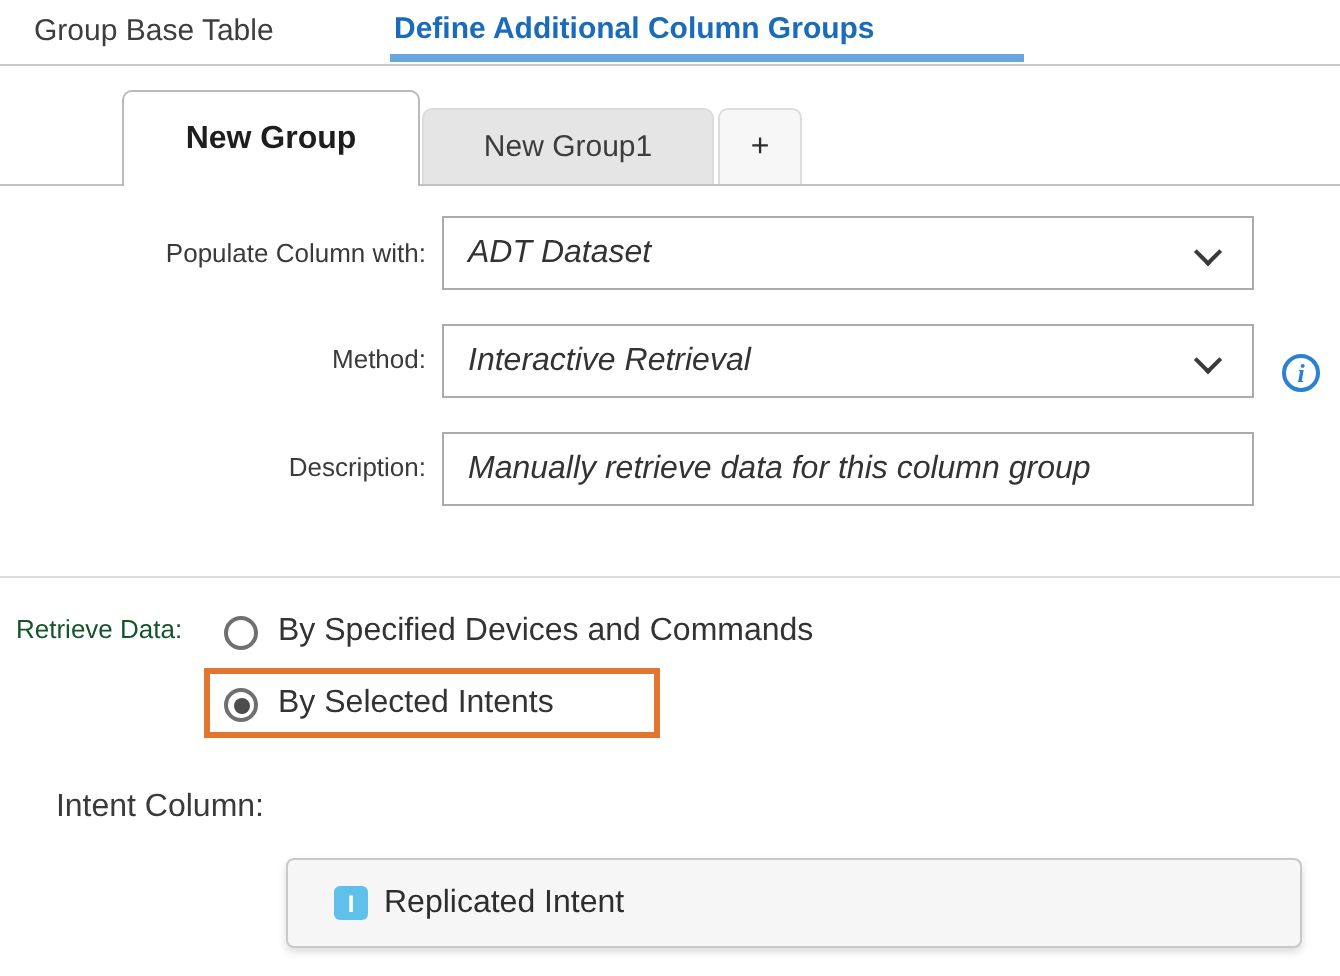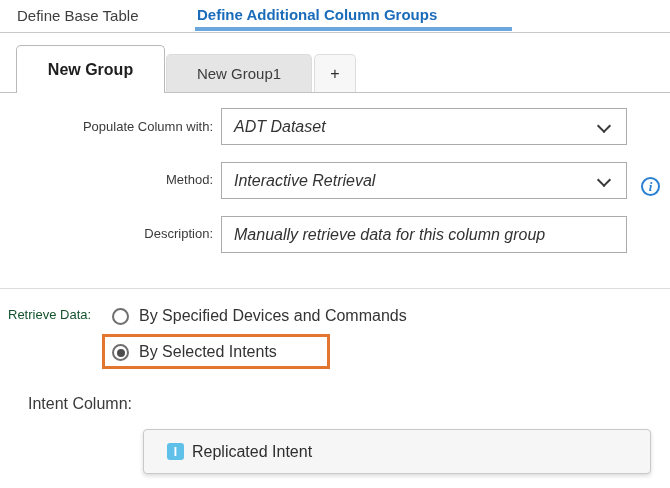--- a/index.html
+++ b/index.html
@@ -9,21 +9,21 @@
   
   .wiz-tab { position:absolute; top:7px; font-size:15px; color:#3e3e3e; cursor:pointer; white-space:nowrap; }
   .wiz-tab.base { left:17px; }
   .wiz-tab.active { left:197px; top:6px; font-weight:700; color:#1a6cba; }
   .wiz-underline { position:absolute; left:195px; top:27px; width:317px; height:4px; background:#6aa7dc; }
   .wiz-border { position:absolute; left:0; top:32px; width:670px; height:1px; background:#c9c9c9; }
 
   
   .grp-border { position:absolute; left:0; top:92px; width:670px; height:1px; background:#c2c2c2; z-index:1; }
   .grp-tab { position:absolute; display:flex; align-items:center; justify-content:center;
-             border-radius:5px 5px 0 0; cursor:pointer; }
+             border-radius:5px 5px 0 0; cursor:pointer;margin-left:45px; }
   .grp-tab.active { left:16px; top:45px; width:149px; height:48px; background:#fff;
                     border:1px solid #b9b9b9; border-bottom:0; z-index:2;
                     font-weight:700; font-size:16px; color:#1e1e1e; }
   .grp-tab.inactive { left:166px; top:54px; width:146px; height:38px; background:#e5e5e5;
                       border:1px solid #dcdcdc; border-bottom:0; font-size:15px; color:#3d3d3d; }
   .grp-tab.plus { left:314px; top:54px; width:42px; height:38px; background:#f7f7f7;
                   border:1px solid #dcdcdc; border-bottom:0; font-size:16px; color:#2e2e2e; }
 
   
   .flabel { position:absolute; left:0; width:213px; text-align:right; font-size:13px; color:#3a3a3a; }
@@ -56,21 +56,21 @@
   .menu-item { display:flex; align-items:center; height:100%; padding-left:23px; gap:8px;
                font-size:16px; color:#2e2e2e; cursor:pointer; }
   .int-icon { width:17px; height:17px; background:#5fc0ea; color:#fff; border-radius:3px;
               display:flex; align-items:center; justify-content:center; font-size:12px; font-weight:700; }
 </style>
 </head>
 <body>
 
 <div class="stage">
 
-  <div class="wiz-tab base">Define Base Table</div>
+  <div class="wiz-tab base">Group Base Table</div>
   <div class="wiz-tab active">Define Additional Column Groups</div>
   <div class="wiz-underline"></div>
   <div class="wiz-border"></div>
 
   <div class="grp-border"></div>
   <div class="grp-tab active">New Group</div>
   <div class="grp-tab inactive">New Group1</div>
   <div class="grp-tab plus">+</div>
 
   <div class="flabel" style="top:119px">Populate Column with:</div>

